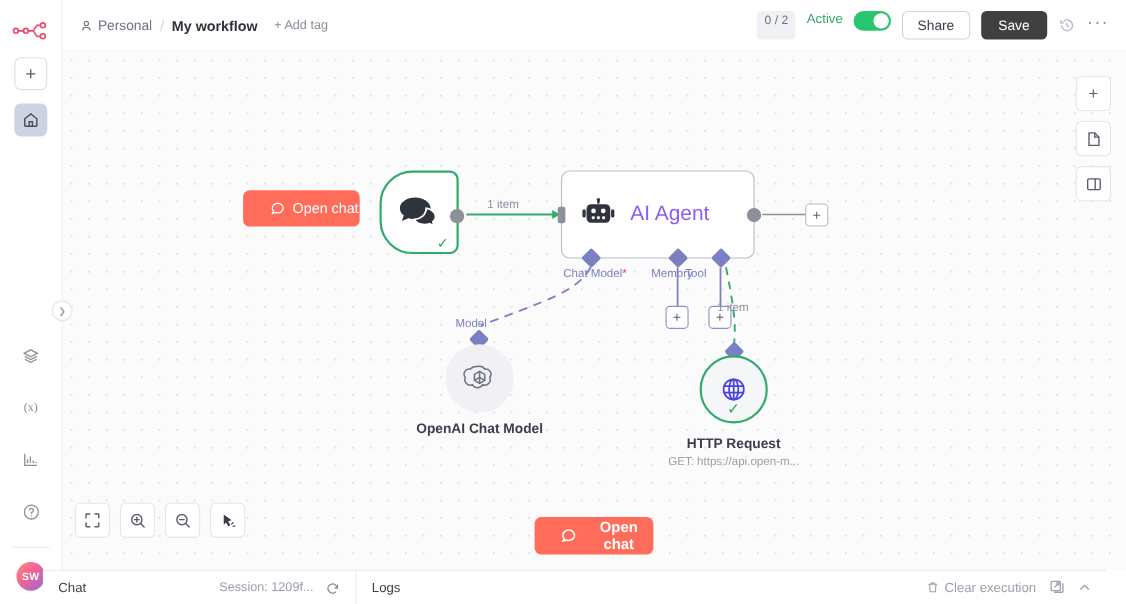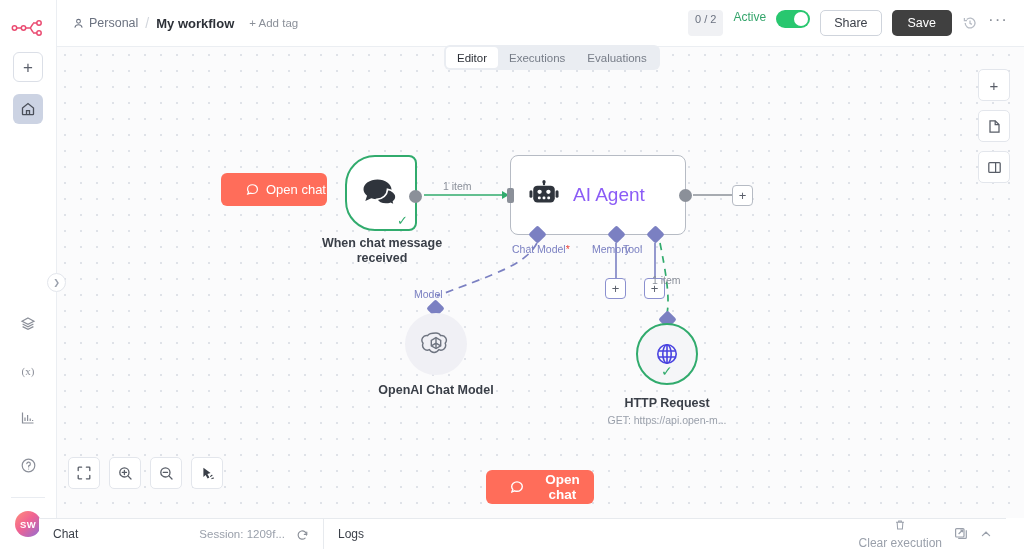--- a/index.html
+++ b/index.html
@@ -198,21 +198,21 @@
     display: flex; align-items: center; font-size: 12px;
   }
   .bb-chat { width: 285px; display: flex; align-items: center;
              padding: 0 14px; height: 31px; border-right: 1px solid #e7eaee; }
   .bb-chat-title { color: #3a3f48; }
   .bb-session { margin-left: auto; color: #9aa0ab; font-size: 11.5px; }
   .bb-refresh { margin-left: 11px; color: #8b9099; cursor: pointer; font-size: 12px; }
   .bb-logs { padding: 0 14px; color: #3a3f48; }
   .bb-right { margin-left: auto; display: flex; align-items: center;
               gap: 12px; padding-right: 14px; color: #9aa0ab; }
-  .bb-clear { display: flex; align-items: center; gap: 5px; font-size: 12px; cursor: pointer; flex-direction: column; }
+  .bb-clear { display: flex; align-items: center; gap: 5px; font-size: 12px; cursor: pointer; }
   svg { display: block; }
 </style>
 </head>
 <body>
 
 <div id="app">
 
   <div id="sidebar">
     <div class="logo-wrap">
       <svg width="34" height="24" viewBox="0 0 34 24">
@@ -308,25 +308,20 @@
         <svg width="16" height="16" viewBox="0 0 16 16" fill="none" stroke="#b6bbc4" stroke-width="1.25">
           <path d="M3.2 8a4.9 4.9 0 1 0 1.5-3.5"></path>
             <path d="M2.4 3.1v2.6h2.6"></path>
             <path d="M8 5.6V8.3l1.9 1.1"></path>
         </svg>
       </span>
       <span class="dots">···</span>
     </div>
   </div>
 
-  <div id="tabs">
-    <div class="tab sel">Editor</div>
-    <div class="tab">Executions</div>
-    <div class="tab">Evaluations</div>
-  </div>
 
   <div id="canvas">
 
     <svg id="edges">
 
       <path d="M367 148 H452" stroke="#31ab6d" stroke-width="1.7" fill="none"></path>
       <path d="M452 148 l-7 -4 v8 z" fill="#31ab6d"></path>
 
       <path d="M636 148 H676" stroke="#8b9099" stroke-width="1.4" fill="none"></path>
 
@@ -350,24 +345,20 @@
 
     <div id="trigger-node">
       <span>
         <svg width="40" height="32" viewBox="0 0 40 32" fill="#2f343c">
           <path d="M16.5 2.5C8.8 2.5 2.5 6.9 2.5 12.3c0 2.5 1.35 4.8 3.55 6.5L4.3 24l6-2.7c1.9.65 4 1 6.2 1 7.7 0 14-4.4 14-9.8S24.2 2.5 16.5 2.5Z"></path>
           <path d="M26.5 12.3c4.9.85 8.5 3.95 8.5 7.6 0 1.85-.95 3.55-2.5 4.8l1.1 3.6-4.2-1.9c-1.35.45-2.85.7-4.4.7-4.4 0-8.1-2-9.3-4.7 5.9-.5 10.6-4.1 10.8-10.1Z" fill="#2f343c" stroke="#fff" stroke-width="1.6"></path>
         </svg>
       </span>
       <span class="node-check">✓</span>
       <div class="port-dot" style="right:-7px; top:33px;"></div>
-    </div>
-    <div class="node-label" style="left:240px; top:189px; width:170px;">
-      <div>When chat message</div>
-      <div>received</div>
     </div>
     <div class="edge-label" style="left:386px; top:133px;">1 item</div>
 
     <div id="agent-node">
       <span>
         <svg width="30" height="30" viewBox="0 0 32 32" fill="#2f343c">
           <rect x="14.8" y="1.5" width="2.4" height="4" rx="1"></rect>
           <circle cx="16" cy="1.8" r="1.7"></circle>
           <rect x="4.5" y="6" width="23" height="18" rx="4.5"></rect>
           <rect x="0.5" y="11" width="3.2" height="8" rx="1.6"></rect>

